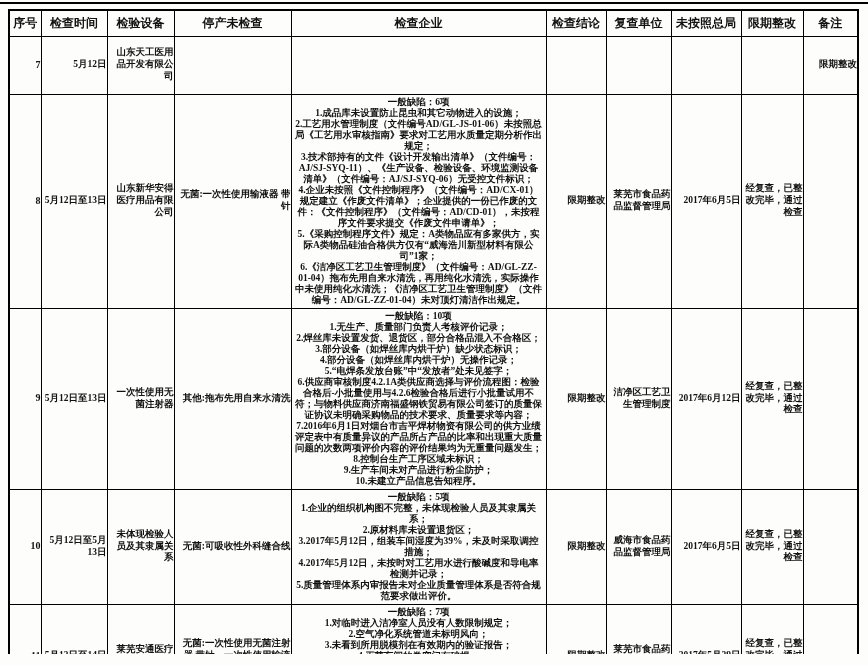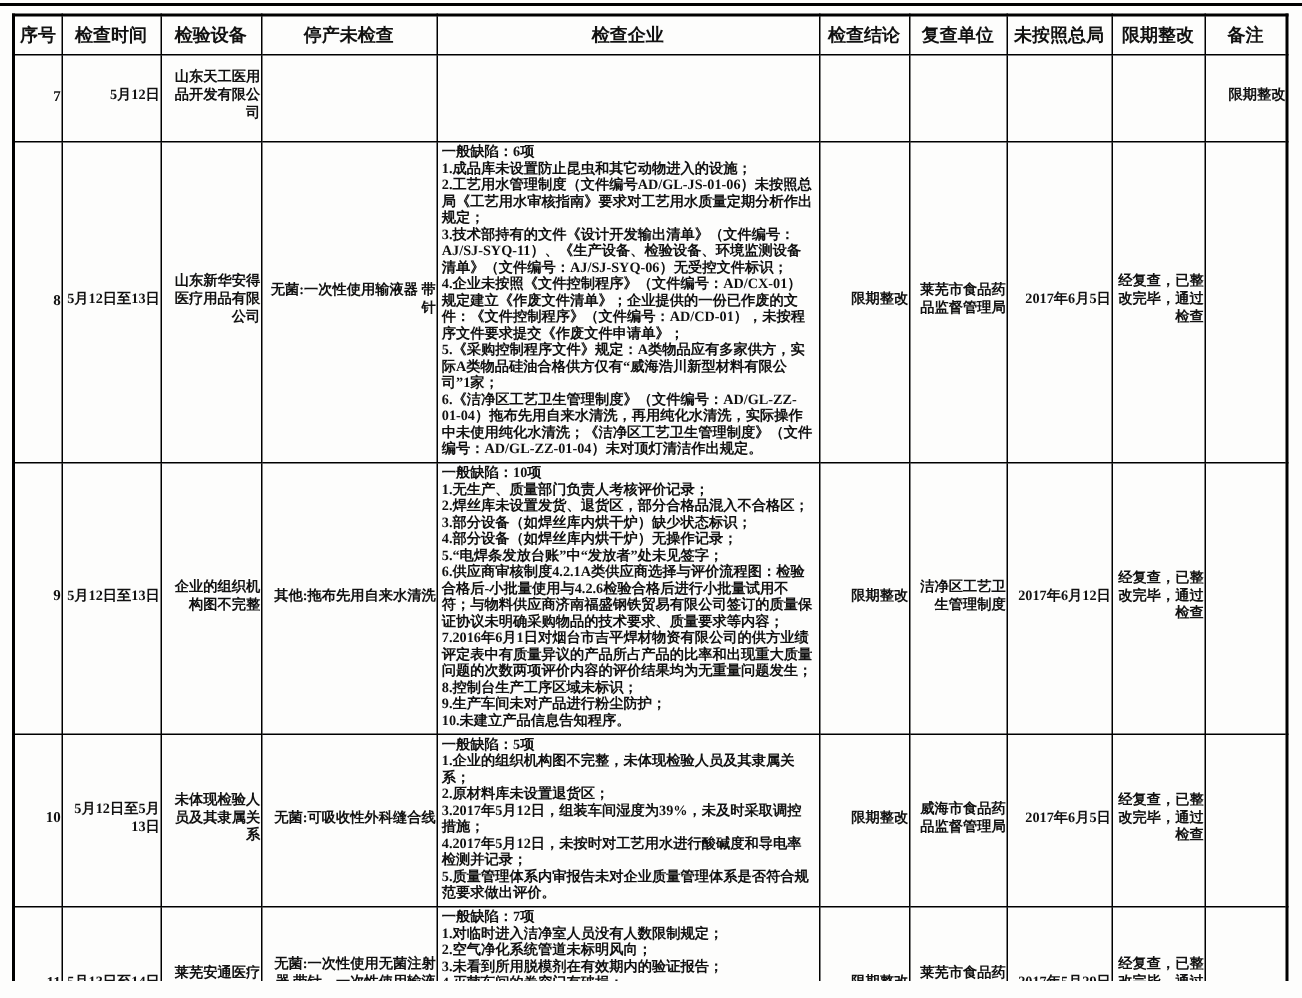--- a/index.html
+++ b/index.html
@@ -16,21 +16,21 @@
   th {
     font-size: 12px; font-weight: bold; text-align: center; vertical-align: middle;
     padding: 2px 1px; height: 26px;
   }
   td {
     font-size: 9.5px; font-weight: bold; text-align: right; vertical-align: middle;
     padding: 2px 0; line-height: 1.25;
   }
   td.seq { font-size: 10px; }
   td.defects {
-    text-align: left; vertical-align: top; white-space: pre-wrap;
+    text-align: center; vertical-align: top; white-space: pre-wrap;
     font-size: 9.5px; line-height: 11px; padding: 2px 3px;
   }
   tr.r7  { height: 58px; }
   tr.r8  { height: 194px; }
   tr.r9  { height: 175px; }
   tr.r10 { height: 96px; }
   tr.r11 { height: 102px; }
 </style>
 </head>
 <body>
@@ -92,21 +92,21 @@
 6.《洁净区工艺卫生管理制度》（文件编号：AD/GL-ZZ-01-04）拖布先用自来水清洗，再用纯化水清洗，实际操作中未使用纯化水清洗；《洁净区工艺卫生管理制度》（文件编号：AD/GL-ZZ-01-04）未对顶灯清洁作出规定。</td>
         <td>限期整改</td>
         <td>莱芜市食品药品监督管理局</td>
         <td>2017年6月5日</td>
         <td>经复查，已整改完毕，通过检查</td>
         <td></td>
       </tr>
       <tr class="r9">
         <td class="seq">9</td>
         <td>5月12日至13日</td>
-        <td>企业的组织机构图不完整</td>
+        <td>一次性使用无菌注射器</td>
         <td>其他:拖布先用自来水清洗</td>
         <td class="defects">一般缺陷：10项
 1.无生产、质量部门负责人考核评价记录；
 2.焊丝库未设置发货、退货区，部分合格品混入不合格区；
 3.部分设备（如焊丝库内烘干炉）缺少状态标识；
 4.部分设备（如焊丝库内烘干炉）无操作记录；
 5.“电焊条发放台账”中“发放者”处未见签字；
 6.供应商审核制度4.2.1A类供应商选择与评价流程图：检验合格后-小批量使用与4.2.6检验合格后进行小批量试用不符；与物料供应商济南福盛钢铁贸易有限公司签订的质量保证协议未明确采购物品的技术要求、质量要求等内容；
 7.2016年6月1日对烟台市吉平焊材物资有限公司的供方业绩评定表中有质量异议的产品所占产品的比率和出现重大质量问题的次数两项评价内容的评价结果均为无重量问题发生；
 8.控制台生产工序区域未标识；

